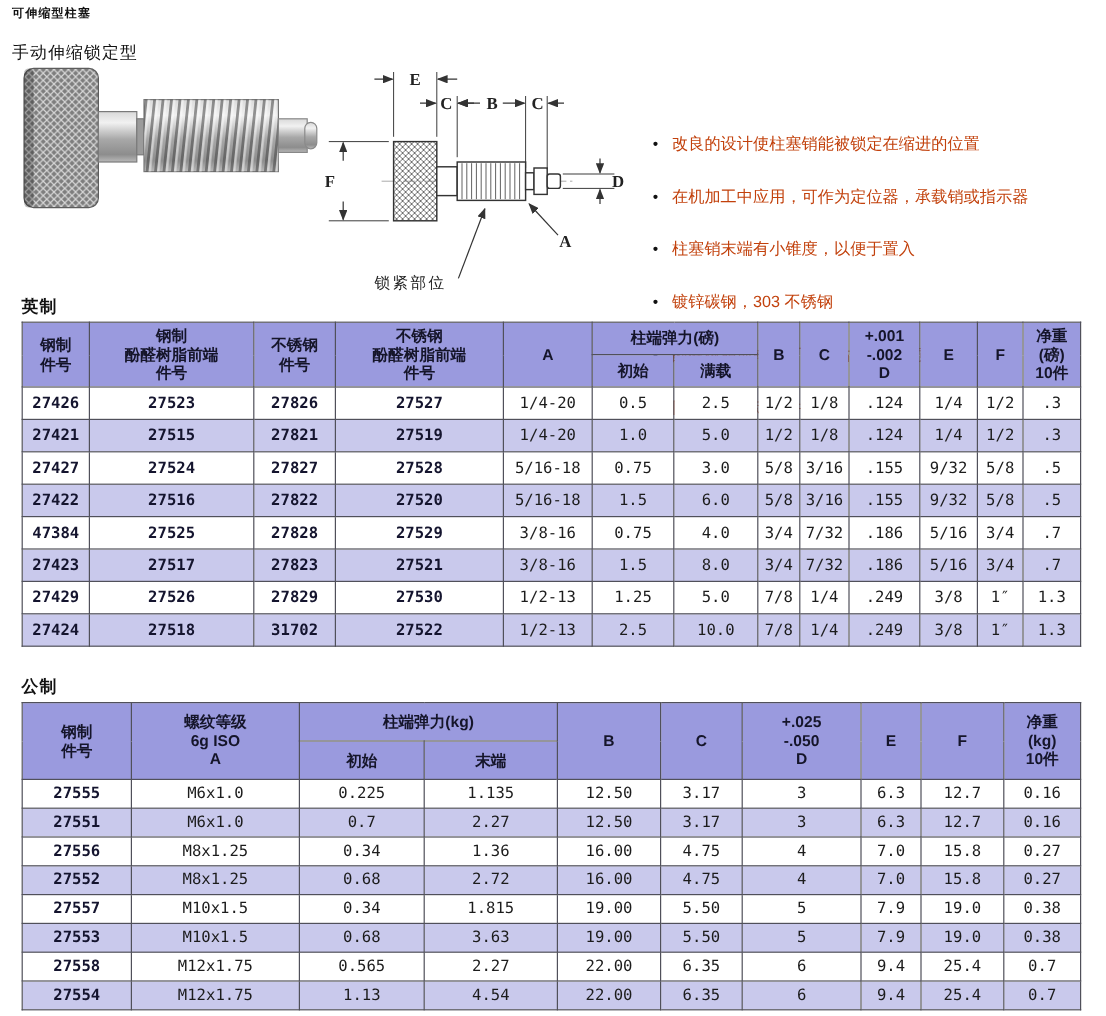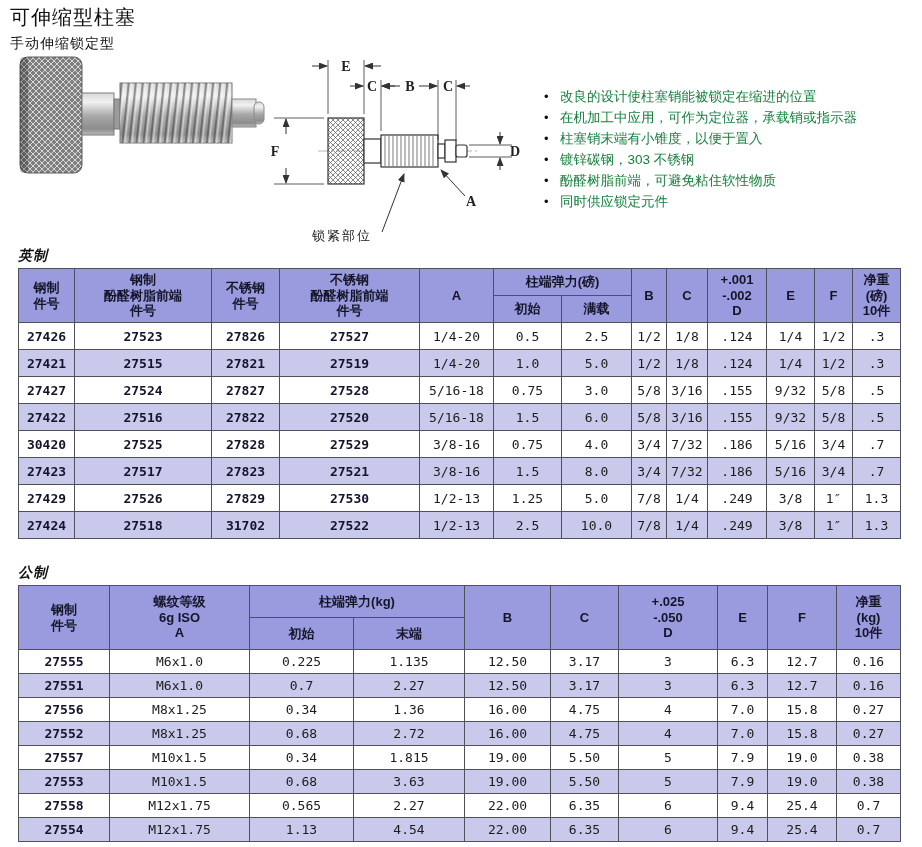--- a/index.html
+++ b/index.html
@@ -1,29 +1,29 @@
 <!DOCTYPE html>
 <html><head>
 <meta charset="utf-8">
 <style>
   html,body{margin:0;padding:0;background:#fff;}
   body{font-family:"Liberation Sans",sans-serif;color:#111;}
   #page{position:relative;width:922px;height:847px;background:#fff;overflow:hidden;}
 
-  .page-title{position:absolute;left:10px;top:4px;font-size:20px;font-weight:normal;letter-spacing:1px;}
+  .page-title{position:absolute;left:10px;top:4px;font-size:10px;font-weight:bold;letter-spacing:1px;}
   .page-subtitle{position:absolute;left:10px;top:35px;font-size:14px;font-weight:normal;letter-spacing:1px;}
 
   .photo-wrap{position:absolute;left:18px;top:55px;width:250px;height:122px;}
   .drawing-wrap{position:absolute;left:268px;top:50px;width:262px;height:200px;}
 
   .features{position:absolute;left:542px;top:86px;width:378px;margin:0;padding:0;list-style:none;}
-  .features li{position:relative;padding-left:18px;font-size:13.5px;line-height:21px;color:#15803d;}
+  .features li{position:relative;padding-left:18px;font-size:13.5px;line-height:21px;color:#c2410c;margin-top:23px;}
   .features li::before{content:"•";position:absolute;left:2px;top:0;font-size:13px;color:#111;}
 
-  .section-label{position:absolute;font-size:14px;font-weight:bold;letter-spacing:1px;font-style:italic;}
+  .section-label{position:absolute;font-size:14px;font-weight:bold;letter-spacing:1px;}
   #imperial-label{left:18px;top:247px;}
   #metric-label{left:18px;top:564px;text-align:center;}
 
   table.data{position:absolute;left:18px;border-collapse:collapse;table-layout:fixed;width:882px;
              font-family:"DejaVu Sans Mono","Liberation Mono",monospace;font-size:13px;}
   #imperial-table{top:268px;}
   #metric-table{top:585px;}
   table.data th,table.data td{border:1px solid #50505a;text-align:center;vertical-align:middle;padding:0 1px;overflow:hidden;}
   table.data th{background:#9a9ade;font-family:"Liberation Sans",sans-serif;font-weight:bold;font-size:13px;
                 line-height:1.22;white-space:pre-line;color:#15152a;}
@@ -265,21 +265,21 @@
           <td>1.5</td>
           <td>6.0</td>
           <td>5/8</td>
           <td>3/16</td>
           <td>.155</td>
           <td>9/32</td>
           <td>5/8</td>
           <td>.5</td>
         </tr>
         <tr>
-          <td class="part-no">30420</td>
+          <td class="part-no">47384</td>
           <td class="part-no">27525</td>
           <td class="part-no">27828</td>
           <td class="part-no">27529</td>
           <td>3/8-16</td>
           <td>0.75</td>
           <td>4.0</td>
           <td>3/4</td>
           <td>7/32</td>
           <td>.186</td>
           <td>5/16</td>

